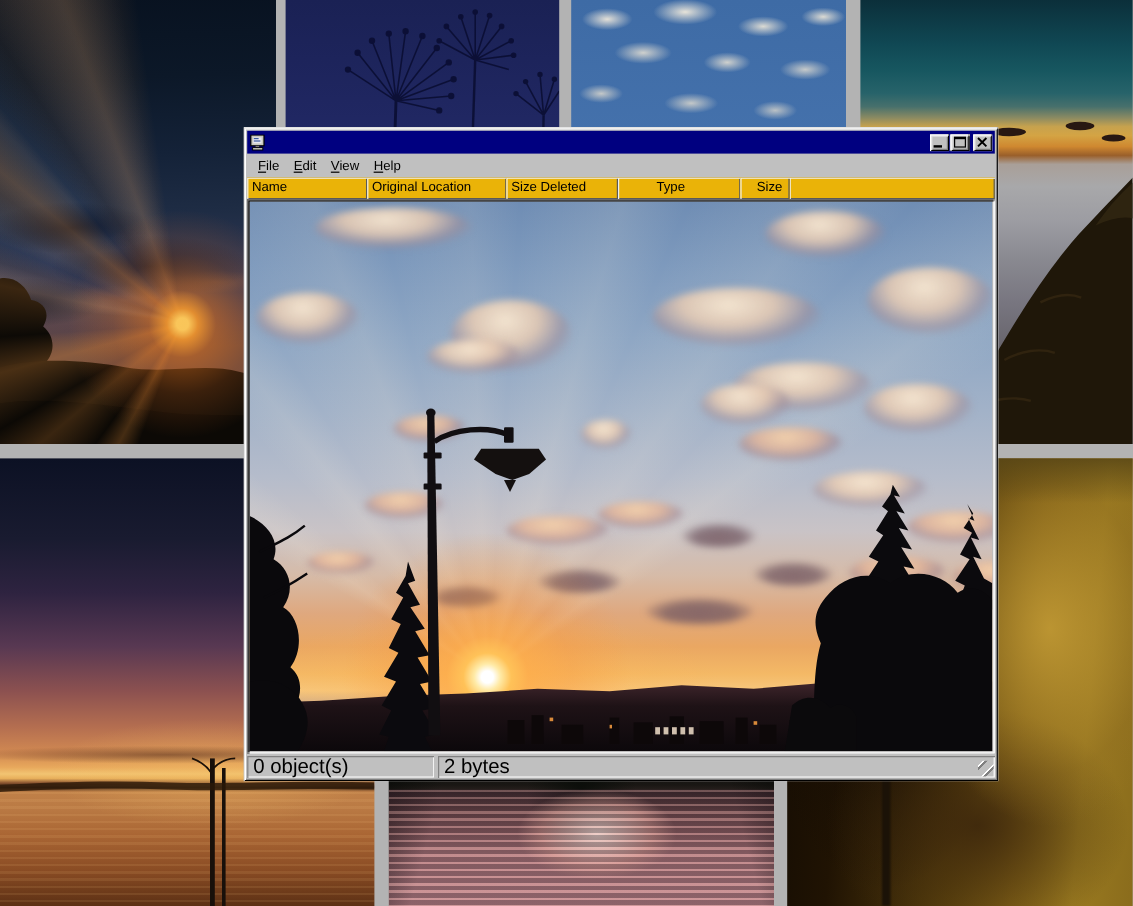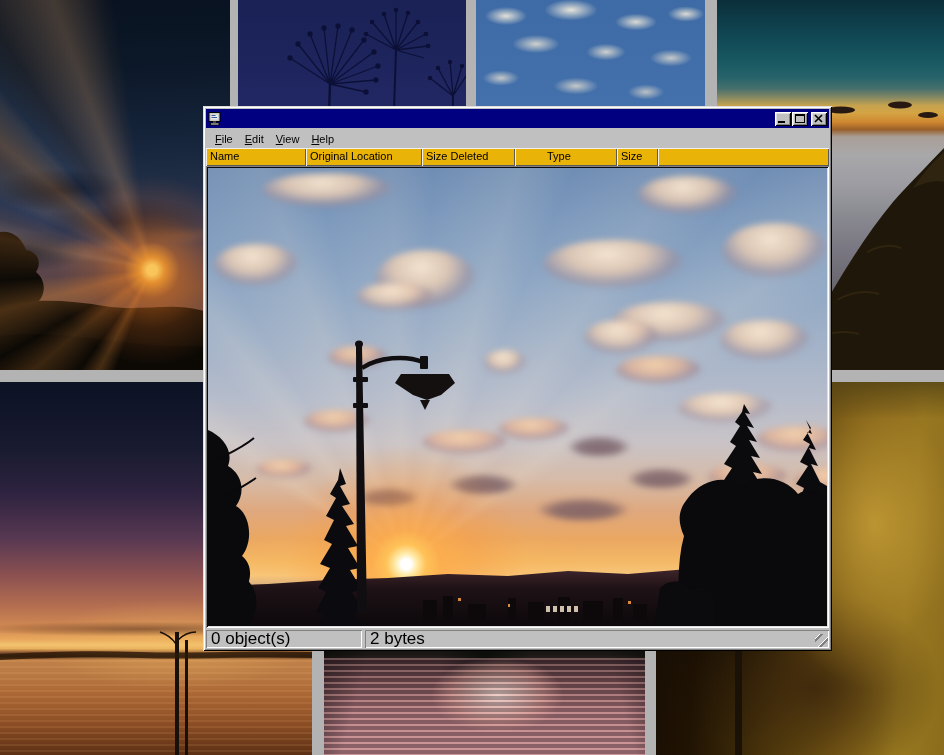--- a/index.html
+++ b/index.html
@@ -73,21 +73,21 @@
     box-shadow:inset 1px 1px 0 #fff,inset -1px -1px 0 #000,inset 2px 2px 0 #dfdfdf,inset -2px -2px 0 #808080;
     display:flex;align-items:center;justify-content:center;}
   .tbtn.close{margin-left:3px;}
   .menubar{height:19px;flex:0 0 19px;display:flex;align-items:center;padding:1px 2px 0 3px;font-size:11px;color:#000;}
   .menu-item{padding:2px 6px;}
   .menu-item u{text-decoration:underline;}
   .colheaders{height:18px;flex:0 0 18px;display:flex;background:#eab308;font-size:11px;}
   .hcell{box-sizing:border-box;height:18px;line-height:17px;padding:0 4px;overflow:hidden;white-space:nowrap;
     box-shadow:inset 1px 1px 0 #efefef,inset -1px -1px 0 #5a5a5a;}
   .hc-name{width:100px;}.hc-orig{width:116px;}.hc-date{width:93px;}.hc-type{width:102px;padding-left:32px;}
-  .hc-size{width:41px;padding-right:6px;}
+  .hc-size{width:41px;text-align:right;padding-right:6px;}
   .hc-fill{flex:1;}
   .client{flex:1;position:relative;background:#868686;margin:0;overflow:hidden;
     box-shadow:inset 1px 1px 0 #808080,inset -1px -1px 0 #fff,inset 2px 2px 0 #0a0a0a,inset -2px -2px 0 #dfdfdf;}
   .photo{position:absolute;left:2px;top:2px;right:2px;bottom:2px;overflow:hidden;}
   .sky{position:absolute;inset:0;background:linear-gradient(180deg,#6f8db4 0%,#7e9abd 12%,#8fa7c4 25%,#a2b2c8 38%,#b5bccb 50%,#c9c3c6 60%,#d6bba8 68%,#dfa87e 75%,#eaa762 81%,#f4b966 86%,#f7c77d 89%,#caa78a 92%,#8a6a6a 94%,#5a4048 96%,#3a2a32 100%);}
   .rays{position:absolute;inset:0;background:conic-gradient(from 300deg at 32% 86.5%,transparent 0deg,rgba(255,244,222,.13) 5deg,transparent 11deg,transparent 16deg,rgba(255,244,222,.10) 22deg,transparent 28deg,rgba(255,240,218,.12) 40deg,transparent 47deg,rgba(255,240,218,.09) 58deg,transparent 64deg,rgba(255,244,222,.12) 76deg,transparent 83deg,rgba(255,244,222,.10) 95deg,transparent 102deg,rgba(255,244,222,.12) 112deg,transparent 118deg);}
   .sunglow{position:absolute;inset:0;background:
     radial-gradient(circle at 32% 86.5%,#ffffff 0 5px,#ffeaa6 11px,#ffc258 20px,rgba(255,170,70,.65) 34px,rgba(248,150,60,.3) 70px,rgba(240,140,60,0) 120px),
     radial-gradient(ellipse 280px 90px at 32% 88%,rgba(255,180,80,.45),rgba(255,180,80,0) 70%);}
   .cloud{position:absolute;border-radius:50%;filter:blur(3px);

